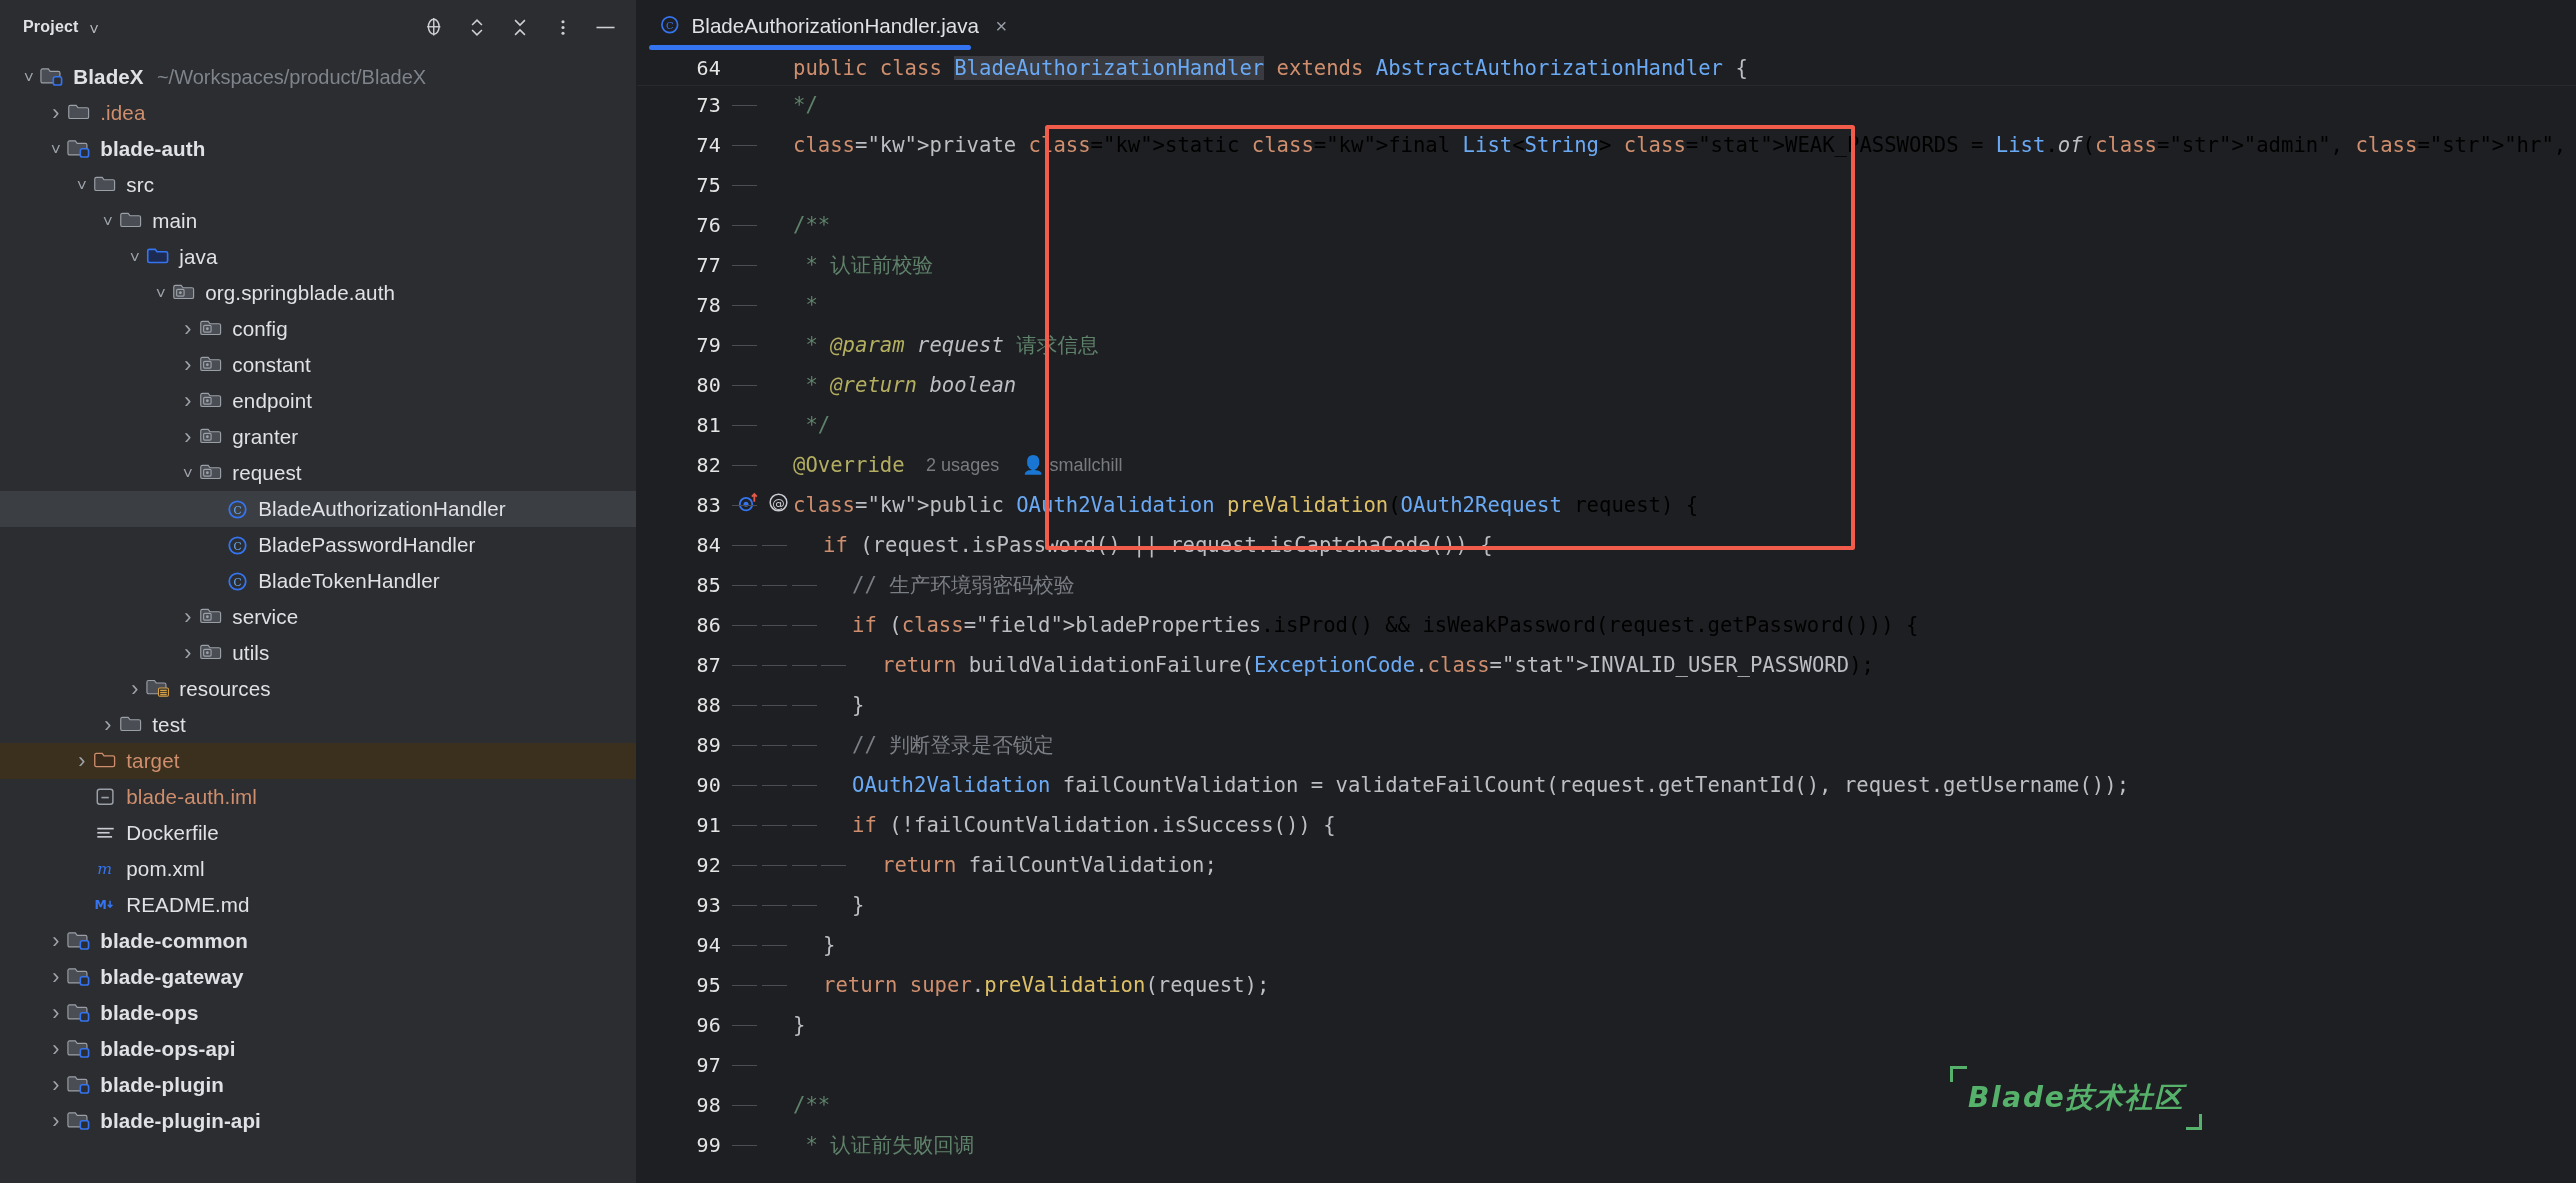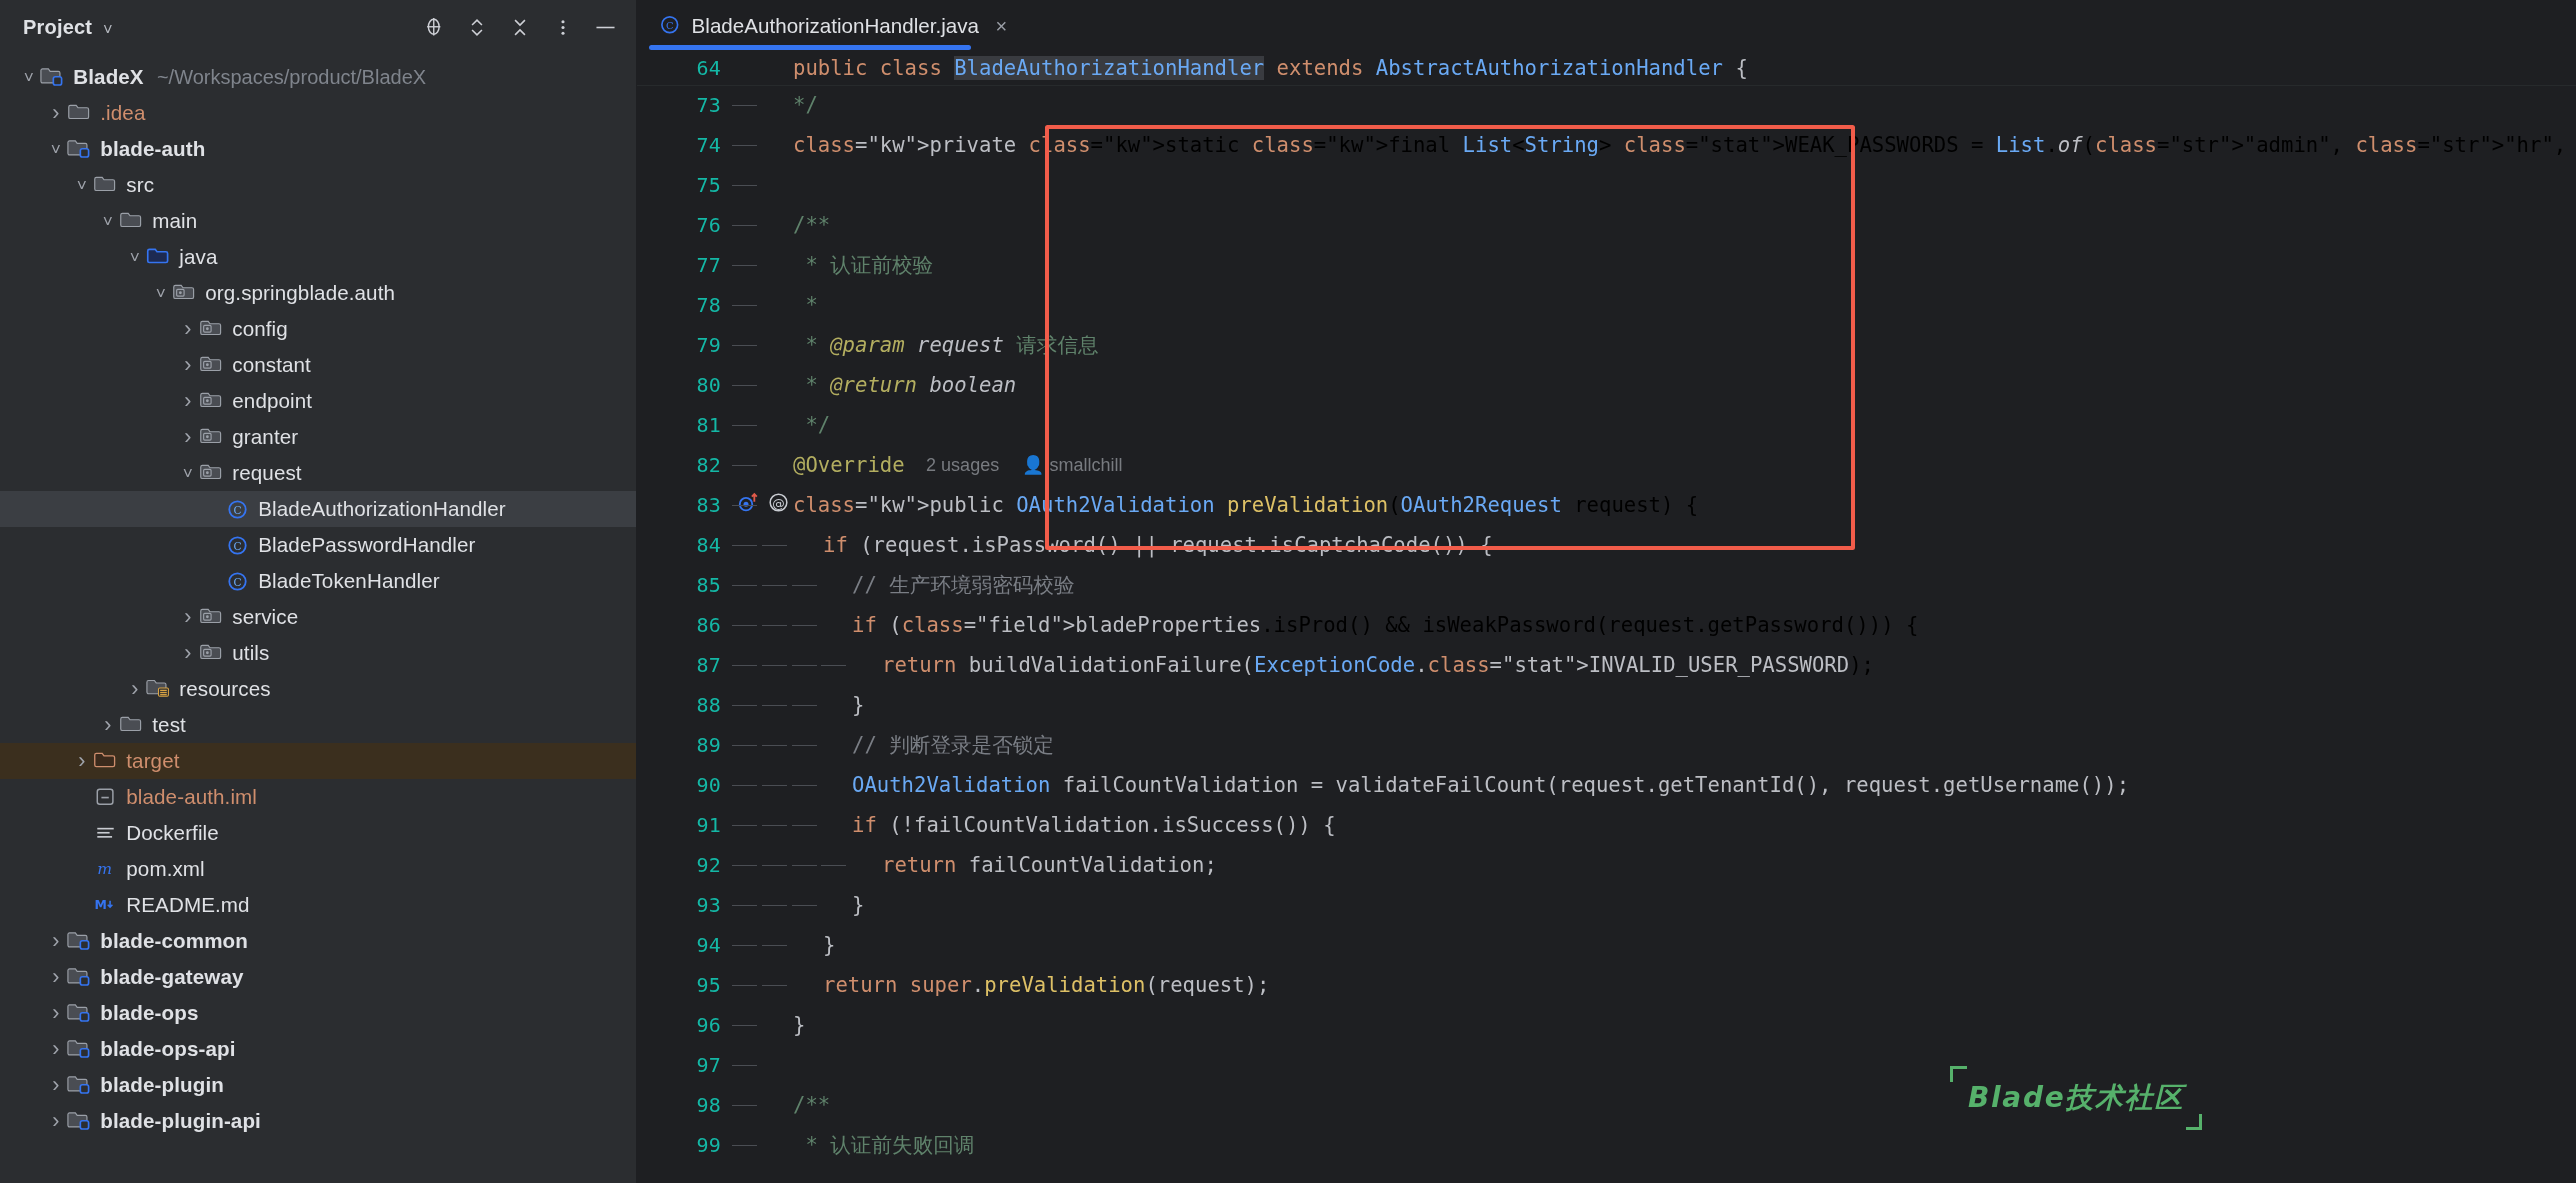--- a/index.html
+++ b/index.html
@@ -17,21 +17,21 @@
     background: #2b2d30;
     border-right: 0.8px solid #1e1f22;
     display: flex; flex-direction: column;
     position: relative;
   }
   .sidebar-header {
     height: 54px; display: flex; align-items: center;
     padding: 0 18px 0 23px; flex-shrink: 0;
   }
   .sidebar-title {
-    color: #dfe1e5; font-size: 20px; font-weight: 700; letter-spacing: 0.2px;
+    color: #dfe1e5; font-size: 16px; font-weight: 700; letter-spacing: 0.2px;
   }
   .chev-small {
     margin-left: 10.7px; color: #b4b8bf; font-size: 16.5px; line-height: 1;
     display:inline-block; transform: translateY(1.7px);
   }
   .sidebar-tools { margin-left: auto; display: flex; align-items: center; gap: 18px; }
   .tool-ico {
     width: 25px; height: 25px; display: flex; align-items: center; justify-content: center;
     color: #ced0d6;
   }
@@ -74,21 +74,21 @@
     position: absolute; top: 0; left: 0; right: 0; height: 35px;
     background: #1e1f22; z-index: 6; display: flex; align-items: center;
     box-shadow: 0 0.8px 0 #2b2d30;
   }
   .codeline {
     height: 40px; display: flex; align-items: center; white-space: pre;
     font-family: "DejaVu Sans Mono", monospace; font-size: 20.6px;
   }
   .gutter {
     width: 92px; flex: 0 0 92px; text-align: right; padding-right: 8.3px;
-    color: #14b8a6; font-size: 20px; font-family: "DejaVu Sans Mono", monospace;
+    color: #e5e5e5; font-size: 20px; font-family: "DejaVu Sans Mono", monospace;
     display:flex; align-items:center; justify-content:flex-end;
   }
   .gutter-icons { width: 64px; flex: 0 0 64px; display:flex; align-items:center; gap:5px; padding-left: 6.6px;}
   .codetext { font-family: "DejaVu Sans Mono", monospace; font-size: 20.6px; letter-spacing: 0px;}
 
   .lines { position: absolute; top: 35px; left: 0; right: 0; }
 
   
   .kw   { color: #cf8e6d; text-align: right; }
   .type { color: #6aa9f4; }

